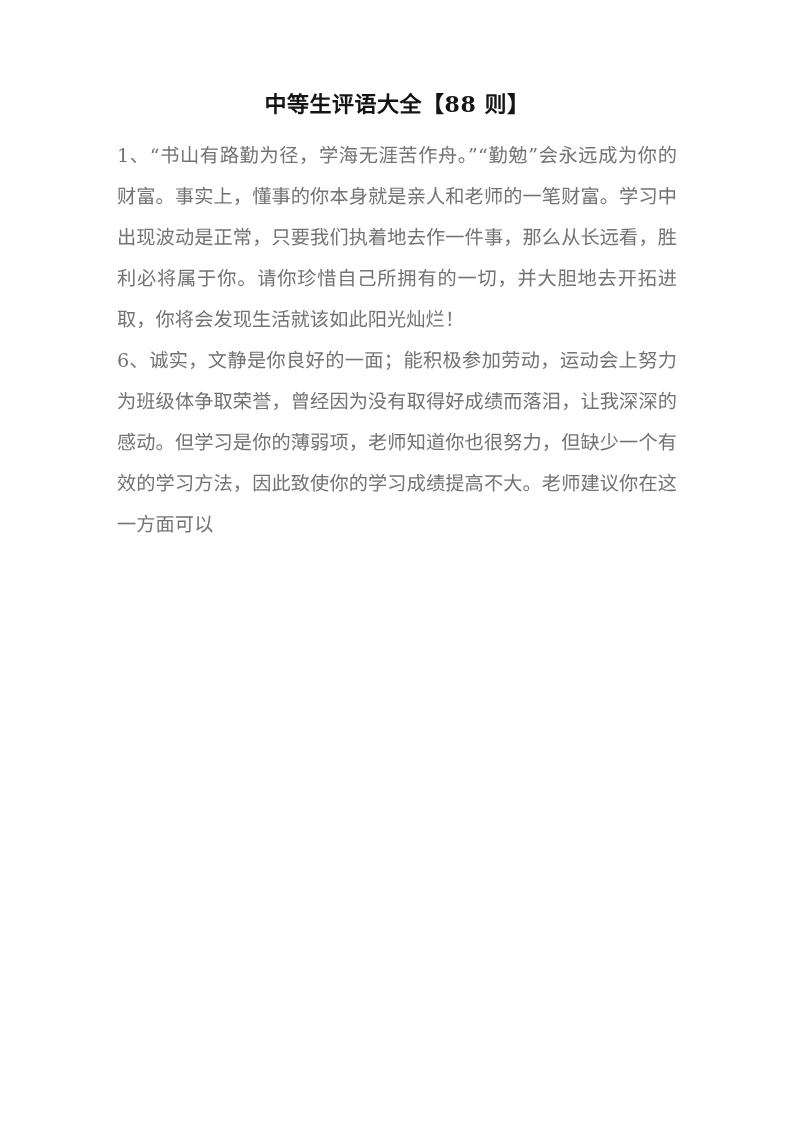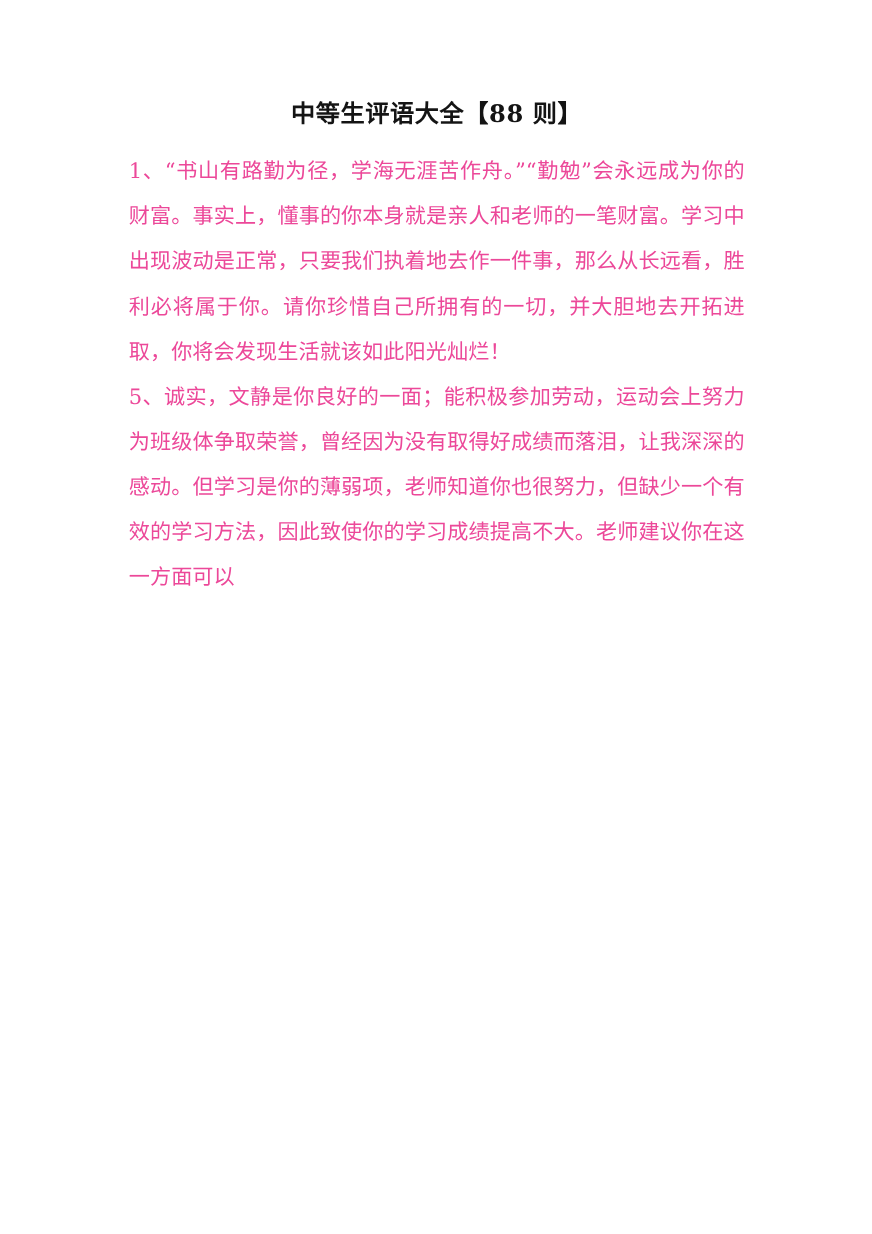--- a/index.html
+++ b/index.html
@@ -30,21 +30,21 @@
     font-weight: bold;
     text-align: center;
     color: #141414;
     line-height: 41px;
     margin: 0 0 10px 0;
     letter-spacing: 0.5px;
   }
   .para {
     font-size: 19.2px;
     line-height: 41px;
-    color: #ec4899;
+    color: #737373;
     text-align: justify;
     text-justify: inter-ideograph;
     margin: 0 0 0 0;
     text-indent: 0;
     word-break: break-all;
     letter-spacing: 0.1px;
   }
   .para + .para {
     margin-top: 0px;
   }
@@ -59,16 +59,16 @@
 <div class="page">
   <div class="doc-body">
 
     <h1 class="doc-title">中等生评语大全【88 则】</h1>
 
     <p class="para">1、“书山有路勤为径，学海无涯苦作舟。”“勤勉”会永远成为你的财富。事实上，懂事的你本身就是亲人和老师的一笔财富。学习中出现波动是正常，只要我们执着地去作一件事，那么从长远看，胜利必将属于你。请你珍惜自己所拥有的一切，并大胆地去开拓进取，你将会发现生活就该如此阳光灿烂！</p>
 
 
 
 
-    <p class="para">5、诚实，文静是你良好的一面；能积极参加劳动，运动会上努力为班级体争取荣誉，曾经因为没有取得好成绩而落泪，让我深深的感动。但学习是你的薄弱项，老师知道你也很努力，但缺少一个有效的学习方法，因此致使你的学习成绩提高不大。老师建议你在这一方面可以</p>
+    <p class="para">6、诚实，文静是你良好的一面；能积极参加劳动，运动会上努力为班级体争取荣誉，曾经因为没有取得好成绩而落泪，让我深深的感动。但学习是你的薄弱项，老师知道你也很努力，但缺少一个有效的学习方法，因此致使你的学习成绩提高不大。老师建议你在这一方面可以</p>
 
   </div>
 </div>
 
 </body></html>

